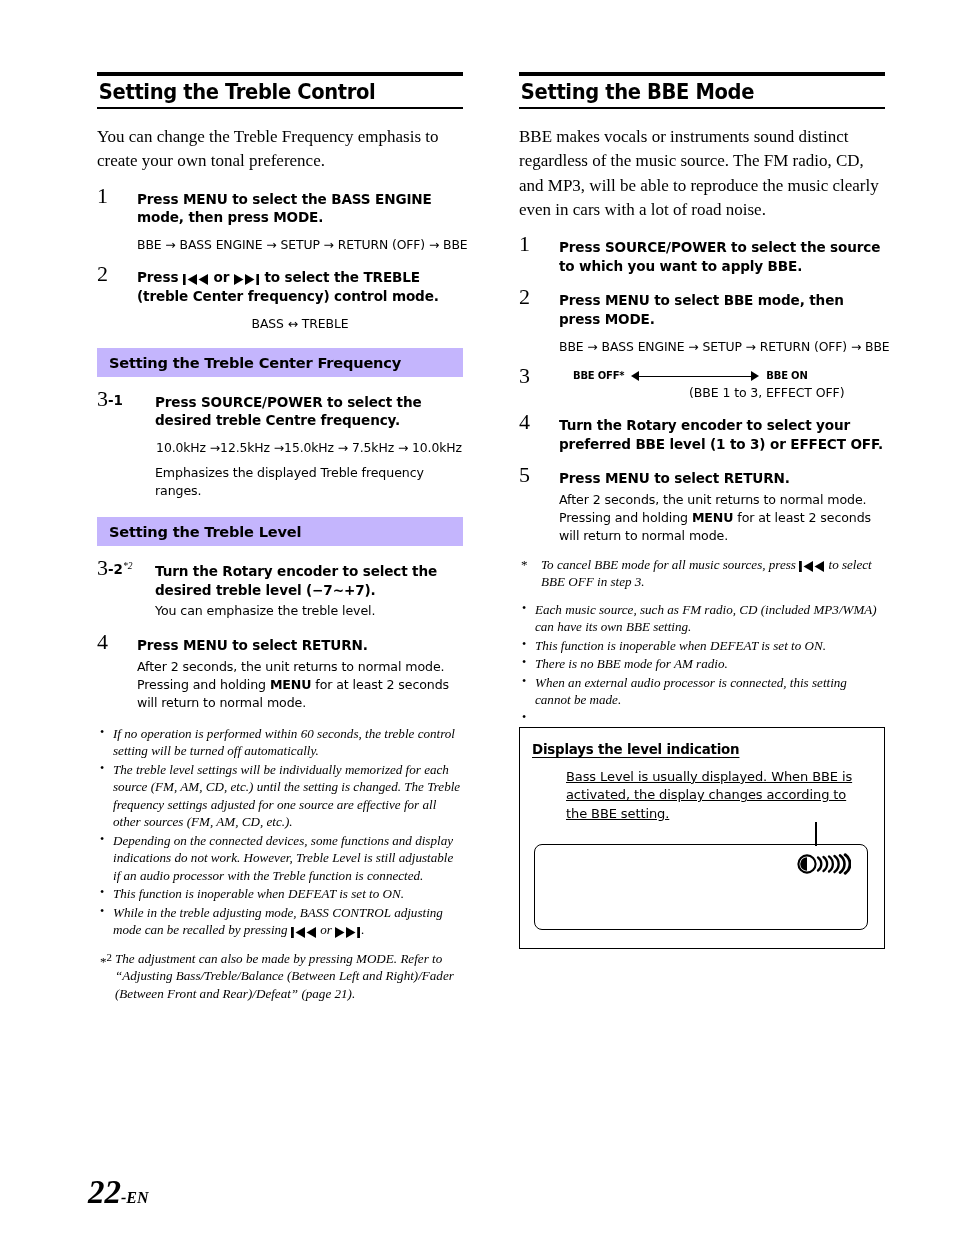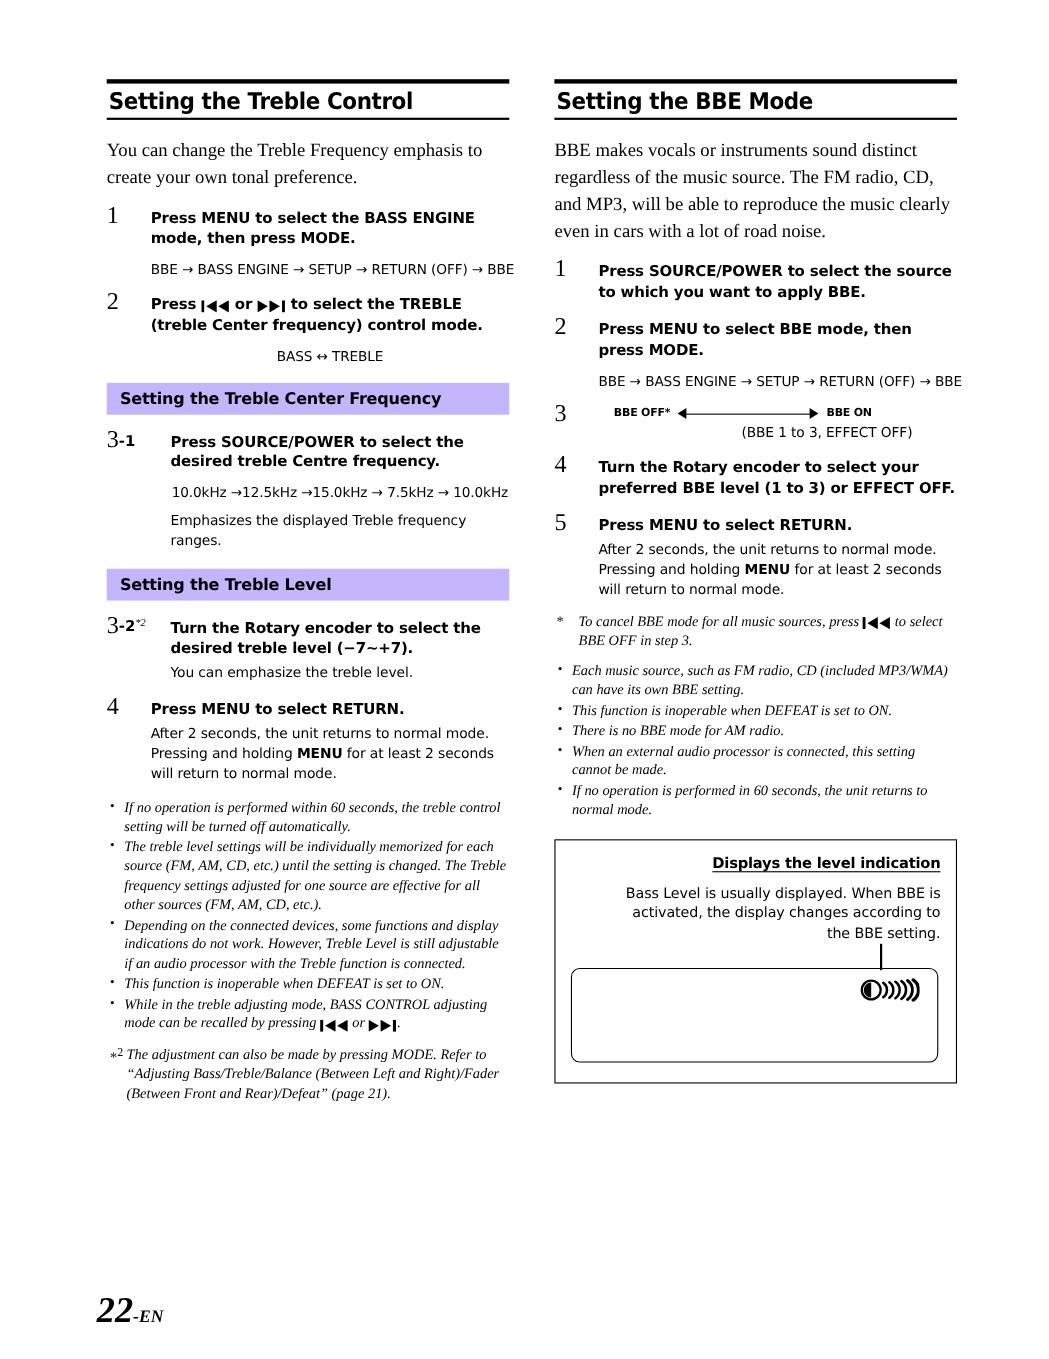--- a/index.html
+++ b/index.html
@@ -22,21 +22,21 @@
     width: 954px;
     height: 1235px;
   }
 
   .col {
     position: absolute;
     top: 72px;
     width: 366px;
   }
   .col-left  { left: 97px; }
-  .col-right { left: 504px; }
+  .col-right { left: 519px; }
 
   
   .sect-head { margin: 0 0 0 0; }
   .rule-thick {
     height: 4px;
     background: #000;
     width: 100%;
   }
   .sect-title {
     font-family: "DejaVu Sans", sans-serif;
@@ -237,37 +237,37 @@
     margin-top: 3px;
     padding-left: 116px;
     letter-spacing: -0.1px;
   }
 
   
   .displaybox {
     border: 1.6px solid #000;
     margin-top: 18px;
     padding: 12px 14px 16px 12px;
-    text-align: right;
   }
   .displaybox-title {
     font-family: "DejaVu Sans", sans-serif;
     font-weight: bold;
     font-size: 13.4px;
     text-decoration: underline;
     text-underline-offset: 3px;
     display: inline-block;
     letter-spacing: -0.2px;
   }
   .displaybox-text {
     font-family: "DejaVu Sans", sans-serif;
     font-size: 13px;
     line-height: 1.42;
     margin: 10px 0 0 34px;
     letter-spacing: -0.1px;
+    text-decoration: underline;
   }
   .lcd-wrap {
     position: relative;
     margin-top: 21px;
     height: 88px;
   }
   .lcd-pointer {
     position: absolute;
     right: 53px;
     top: -22px;
@@ -446,21 +446,21 @@
             <polygon points="14,0 14,11 4.5,5.5" fill="#000"></polygon>
             <polygon points="25,0 25,11 15.5,5.5" fill="#000"></polygon>
           </svg></span><span> to select BBE OFF in step 3.</span>
     </div>
 
     <div class="notes" style="margin-top:10px">
       <div class="note"><span class="bullet">•</span><span>Each music source, such as FM radio, CD (included MP3/WMA) can have its own BBE setting.</span></div>
       <div class="note"><span class="bullet">•</span><span>This function is inoperable when DEFEAT is set to ON.</span></div>
       <div class="note"><span class="bullet">•</span><span>There is no BBE mode for AM radio.</span></div>
       <div class="note"><span class="bullet">•</span><span>When an external audio processor is connected, this setting cannot be made.</span></div>
-      <div class="note"><span class="bullet">•</span><span>If no operation is performed in 60 seconds, the unit returns to normal mode.</span></div>
+      <div class="note"><span class="bullet">•</span></div>
     </div>
 
     <div class="displaybox">
       <div class="displaybox-title">Displays the level indication</div>
       <div class="displaybox-text">Bass Level is usually displayed. When BBE is activated, the display changes according to the BBE setting.</div>
       <div class="lcd-wrap">
         <div class="lcd-pointer"></div>
         <div class="lcd">
           <div class="lcd-icon">
             <svg width="54" height="22" viewBox="0 0 54 22">

